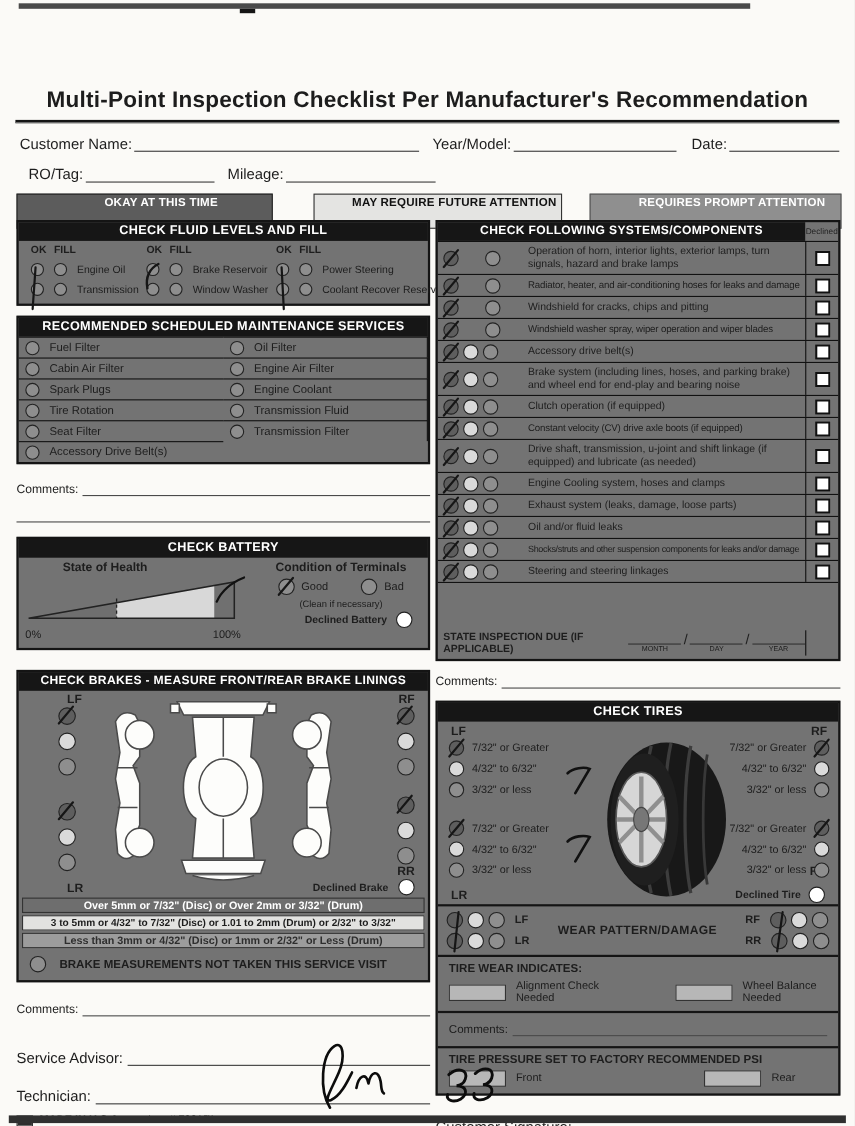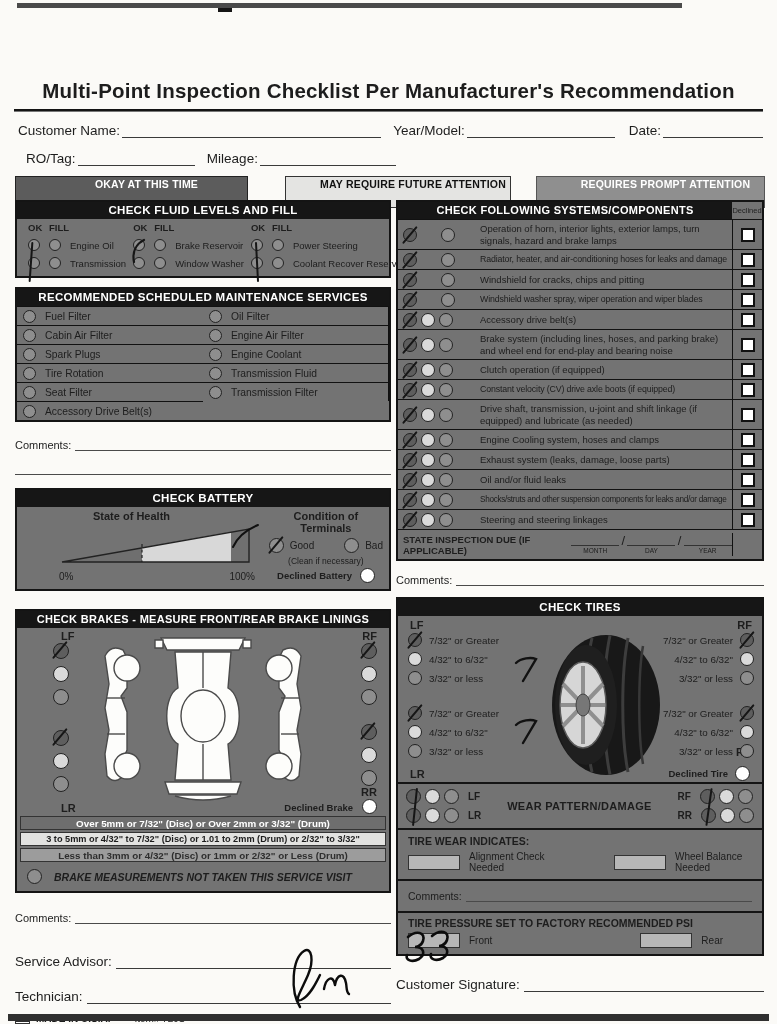--- a/index.html
+++ b/index.html
@@ -51,36 +51,36 @@
   .mt-grid { display:grid; grid-template-columns:1fr 1fr; }
   .mt-cell { border-top:1px solid #111; padding:0 6px; display:flex; gap:9px; align-items:center; font-size:10.3px; height:19px; }
   .mt-cell.lft { border-right:1px solid #111; }
 
   .comments { display:flex; align-items:flex-end; font-size:11px; }
   .comments .cline { flex:1; border-bottom:1px solid #4a4a4a; height:14px; margin-left:4px; }
   .fullline { border-bottom:1px solid #4a4a4a; height:1px; }
 
   
   .bat { display:flex; padding:3px 6px 6px; }
-  .bat-wedge { width:208px; position:relative;margin-left:36px; }
+  .bat-wedge { width:208px; position:relative; }
   .bat-wedge .soh { font-weight:bold; font-size:11px; margin-left:34px; }
   .pctrow { display:flex; justify-content:space-between; width:196px; font-size:10px; margin-top:1px; }
   .bat-term { flex:1; padding-left:6px; text-align:center; }
   .bat-term .cot { font-weight:bold; font-size:11px; }
   .gb-row { display:flex; align-items:center; justify-content:center; gap:6px; margin-top:4px; font-size:10px; }
   .gb-row .gap { width:18px; }
   .clean { font-size:8.5px; margin-top:3px; }
   .db-row { display:flex; align-items:center; justify-content:flex-end; gap:8px; margin-top:2px; font-size:9.5px; font-weight:bold; padding-right:8px; }
 
   
   .syshead { display:flex; border-bottom:1px solid #111; }
   .syshead .hdrbar { flex:1; font-size:11px; }
   .decl-hdr { width:30px; font-size:7.5px; text-align:center; color:#222; padding-top:4px; }
   .sysrow { display:flex; align-items:center; border-bottom:1px solid #111; min-height:20px; }
-  .sysrow:last-of-type { border-bottom:none; }
+  .sysrow:last-of-type { border-bottom:none;margin-top:40px; }
   .h2 { min-height:30px; }
   .sdots { width:80px; display:flex; align-items:center; gap:4px; padding-left:5px; flex:none; }
   .sdots .sp { width:16px; flex:none; }
   .stext { flex:1; font-size:9.5px; line-height:1.18; padding:1px 3px 1px 2px; }
   .fit  { font-size:8.8px; letter-spacing:-.15px; white-space:nowrap; }
   .fit2 { font-size:8.2px; letter-spacing:-.3px;  white-space:nowrap; }
   .sdecl { width:30px; align-self:stretch; border-left:1px solid #111; display:flex; align-items:center; justify-content:center; flex:none; }
   .checkbox { width:14px; height:14px; border:2px solid #111; background:#fff; }
   .staterow { display:flex; align-items:center; padding:3px 0 3px 5px; min-height:27px; }
   .staterow .slabel { font-weight:bold; font-size:9.5px; width:168px; flex:none; }
@@ -93,21 +93,21 @@
   .br-diagram { position:relative; height:188px; }
   .cornlab { position:absolute; font-weight:bold; font-size:11px; }
   .br-stack { position:absolute; display:flex; flex-direction:column; gap:7px; }
   .db-brake { position:absolute; right:36px; bottom:3px; font-weight:bold; font-size:9.5px; }
   .db-brake-c { position:absolute; right:12px; bottom:2px; }
   .br-bars { padding:0 3px; }
   .brbar { height:14px; line-height:13px; text-align:center; font-weight:bold; margin-bottom:2px; border:1px solid #333; }
   .bb1 { background:#6e6e6e; color:#fff; font-size:9.8px; }
   .bb2 { background:#e2e2e0; color:#1d1d1d; font-size:9.2px; }
   .bb3 { background:#9c9c9c; color:#2e2e2e; font-size:9.8px; }
-  .br-not { display:flex; align-items:center; gap:12px; padding:5px 10px 7px; font-weight:bold; font-size:10.5px;font-style:italic; }
+  .br-not { display:flex; align-items:center; gap:12px; padding:5px 10px 7px; font-weight:bold; font-size:10.5px; }
 
   
   .ti-body { position:relative; height:166px; }
   .tread { position:absolute; left:0; right:60px; top:2px; text-align:center; font-weight:bold; font-size:12px; }
   .ti-grp { position:absolute; display:flex; flex-direction:column; gap:5px; }
   .ti-row { display:flex; align-items:center; gap:7px; font-size:9.8px; white-space:nowrap; }
   .ti-row.rt { justify-content:flex-end; }
   .wear { display:flex; align-items:center; border-top:2px solid #141414; padding:3px 8px; height:46px; position:relative; }
   .wr-rows { display:flex; flex-direction:column; gap:4px; }
   .wr-row { display:flex; align-items:center; gap:4px; font-weight:bold; font-size:10px; }

